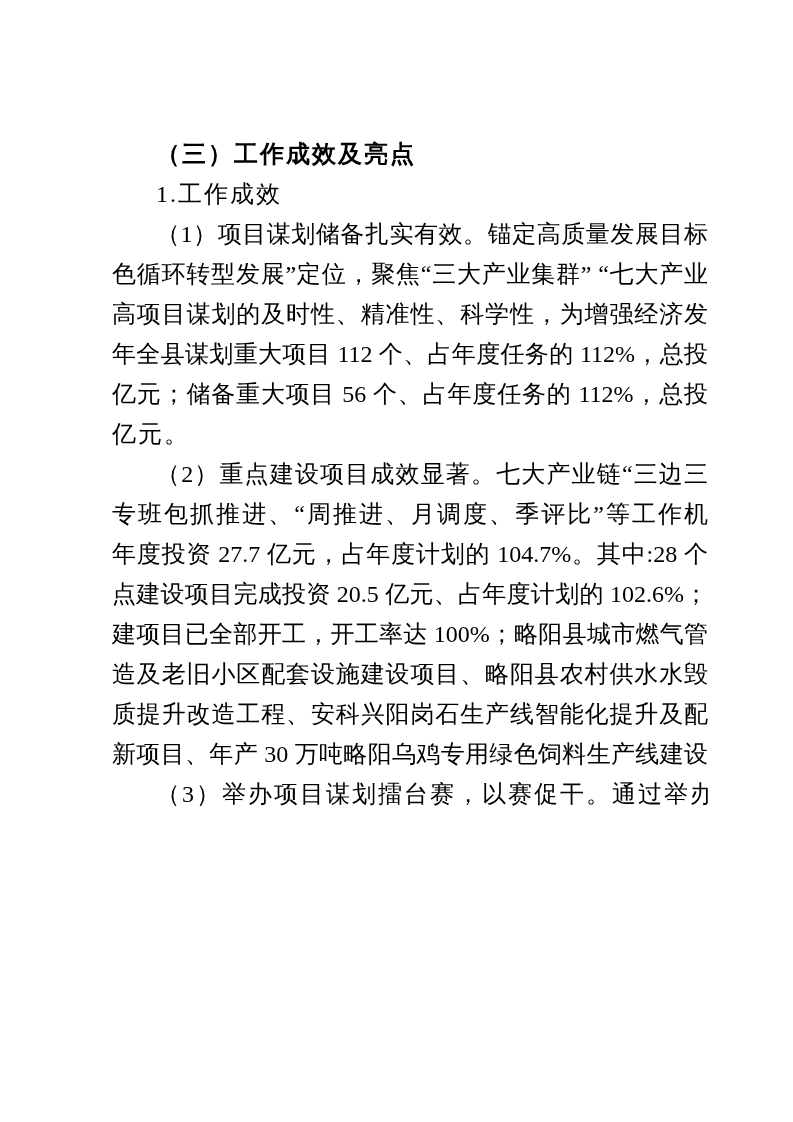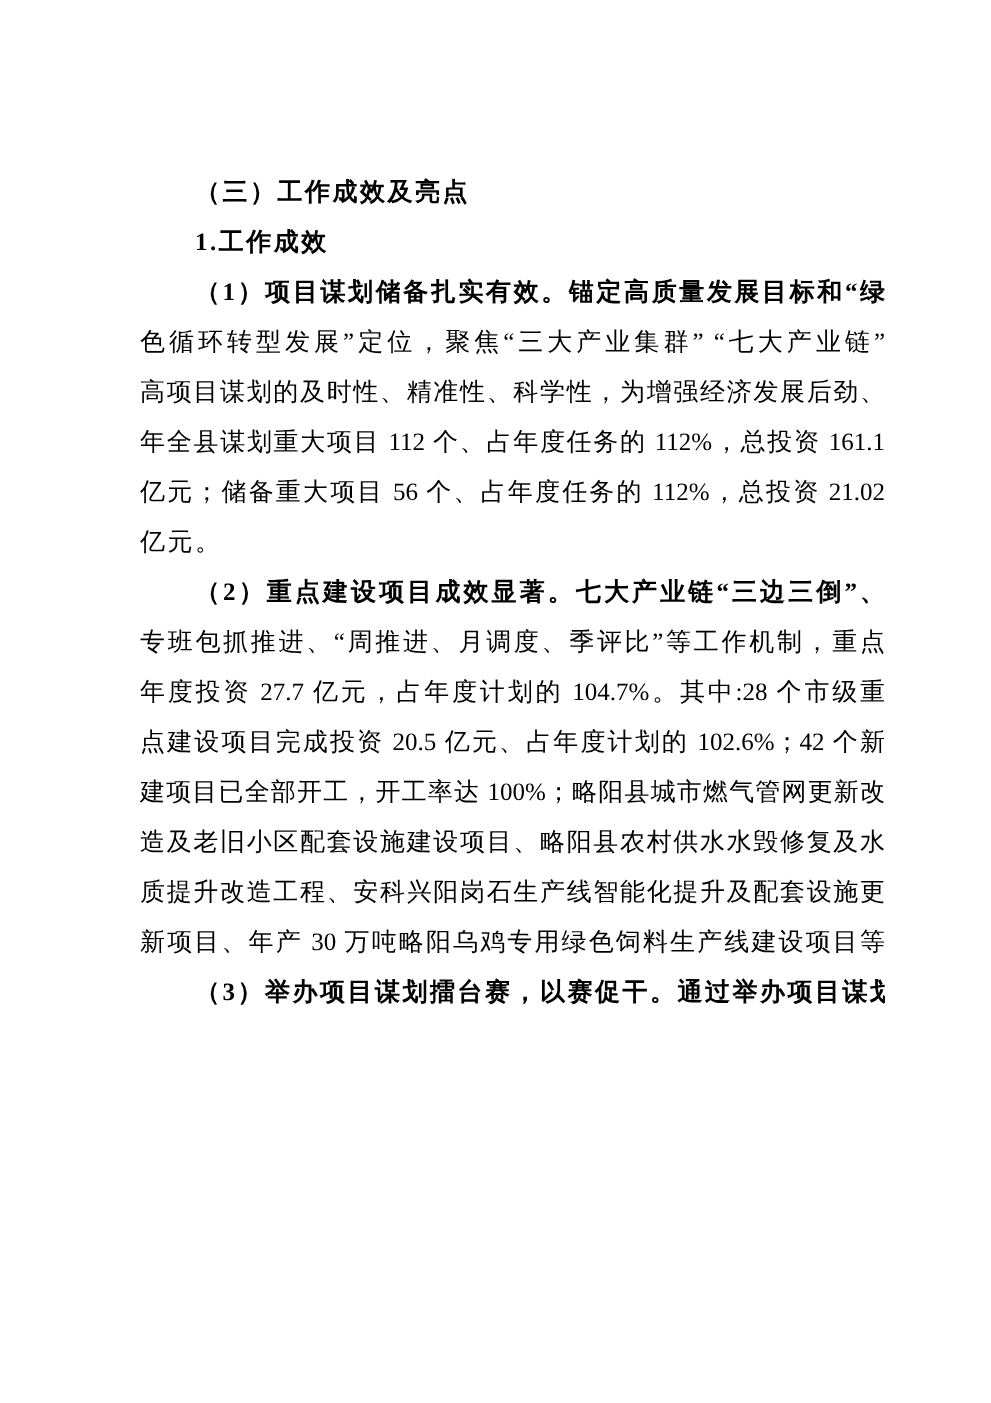--- a/index.html
+++ b/index.html
@@ -20,39 +20,39 @@
   }
   .textblock {
     position: absolute;
     left: 112px;
     top: 134px;
     width: 596px;
   }
   .line {
     height: 40px;
     line-height: 40px;
-    font-size: 20px;
+    font-size: 24px;
     color: #000000;
     overflow: hidden;
   }
   
   .just {
     text-align: justify;
     text-align-last: justify;
     text-justify: inter-character;
     letter-spacing: 0;
     white-space: normal;
   }
   
   .left {
     text-align: left;
     letter-spacing: 2px;
     white-space: nowrap;
   }
-  .indent { text-indent: 44px; font-weight: bold; }
+  .indent { text-indent: 44px; }
   .heading { font-weight: bold; }
   .kaiti {  }
 </style>
 </head>
 <body>
 
 <div class="page">
   <div class="textblock">
 
     <div class="line left indent heading">（三）工作成效及亮点</div>

